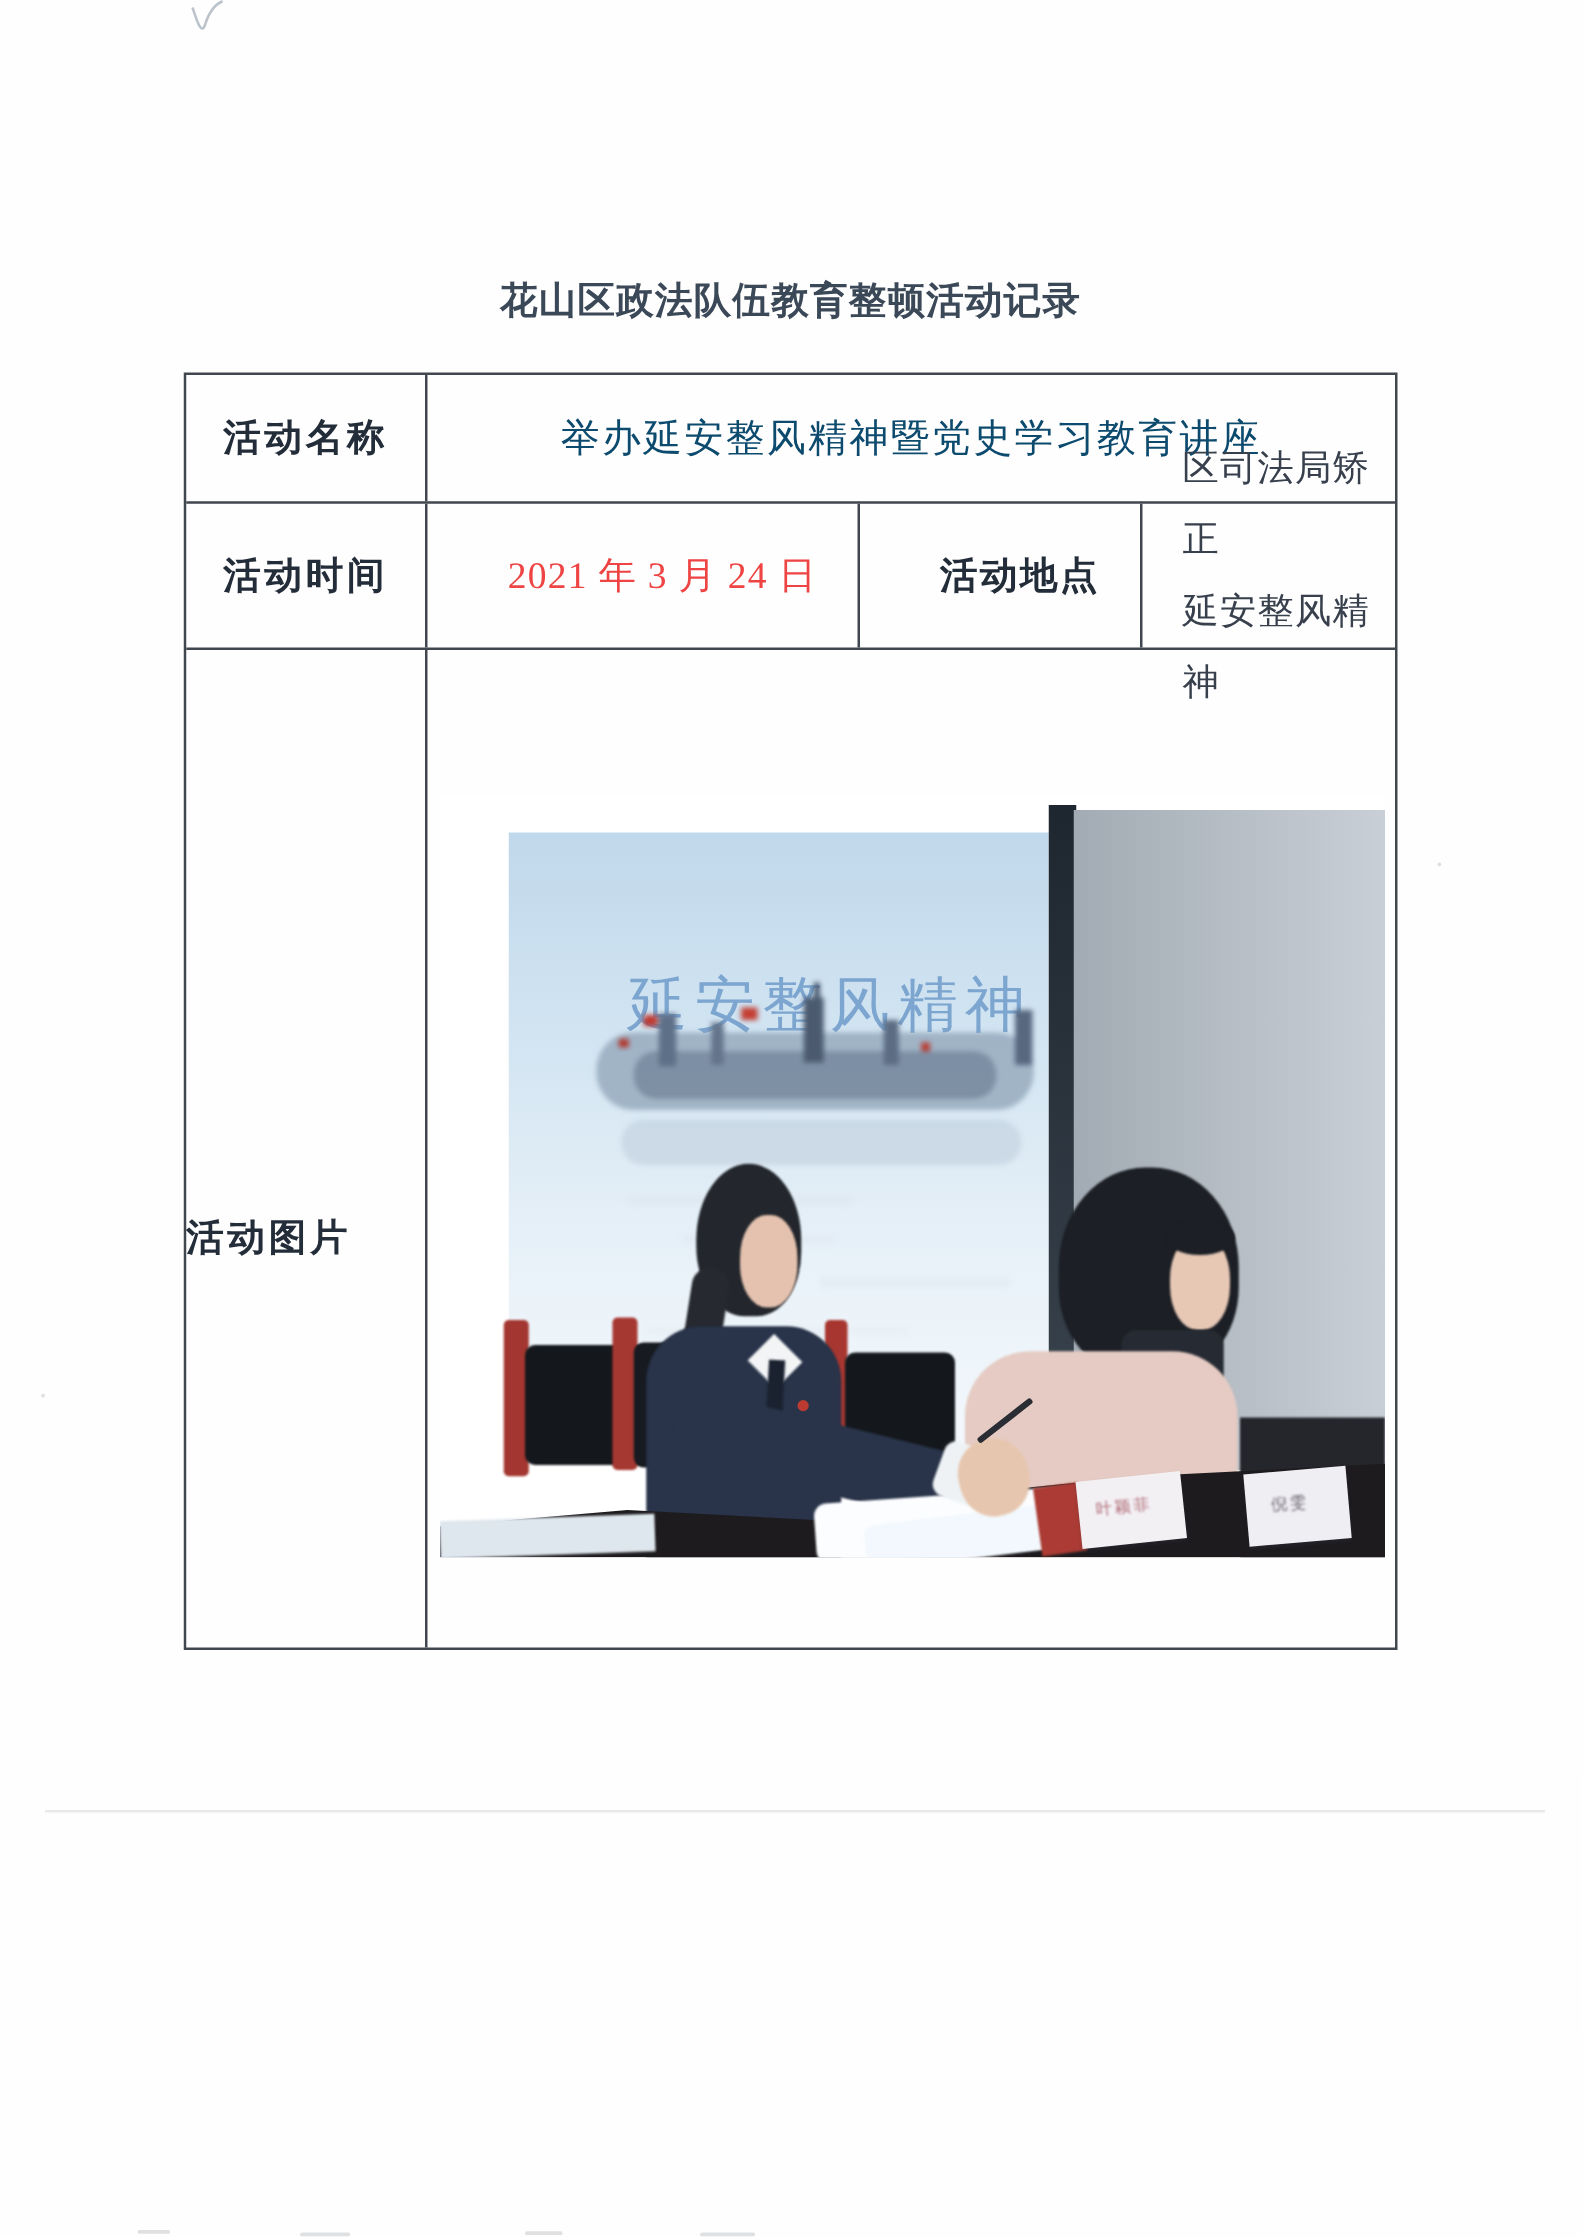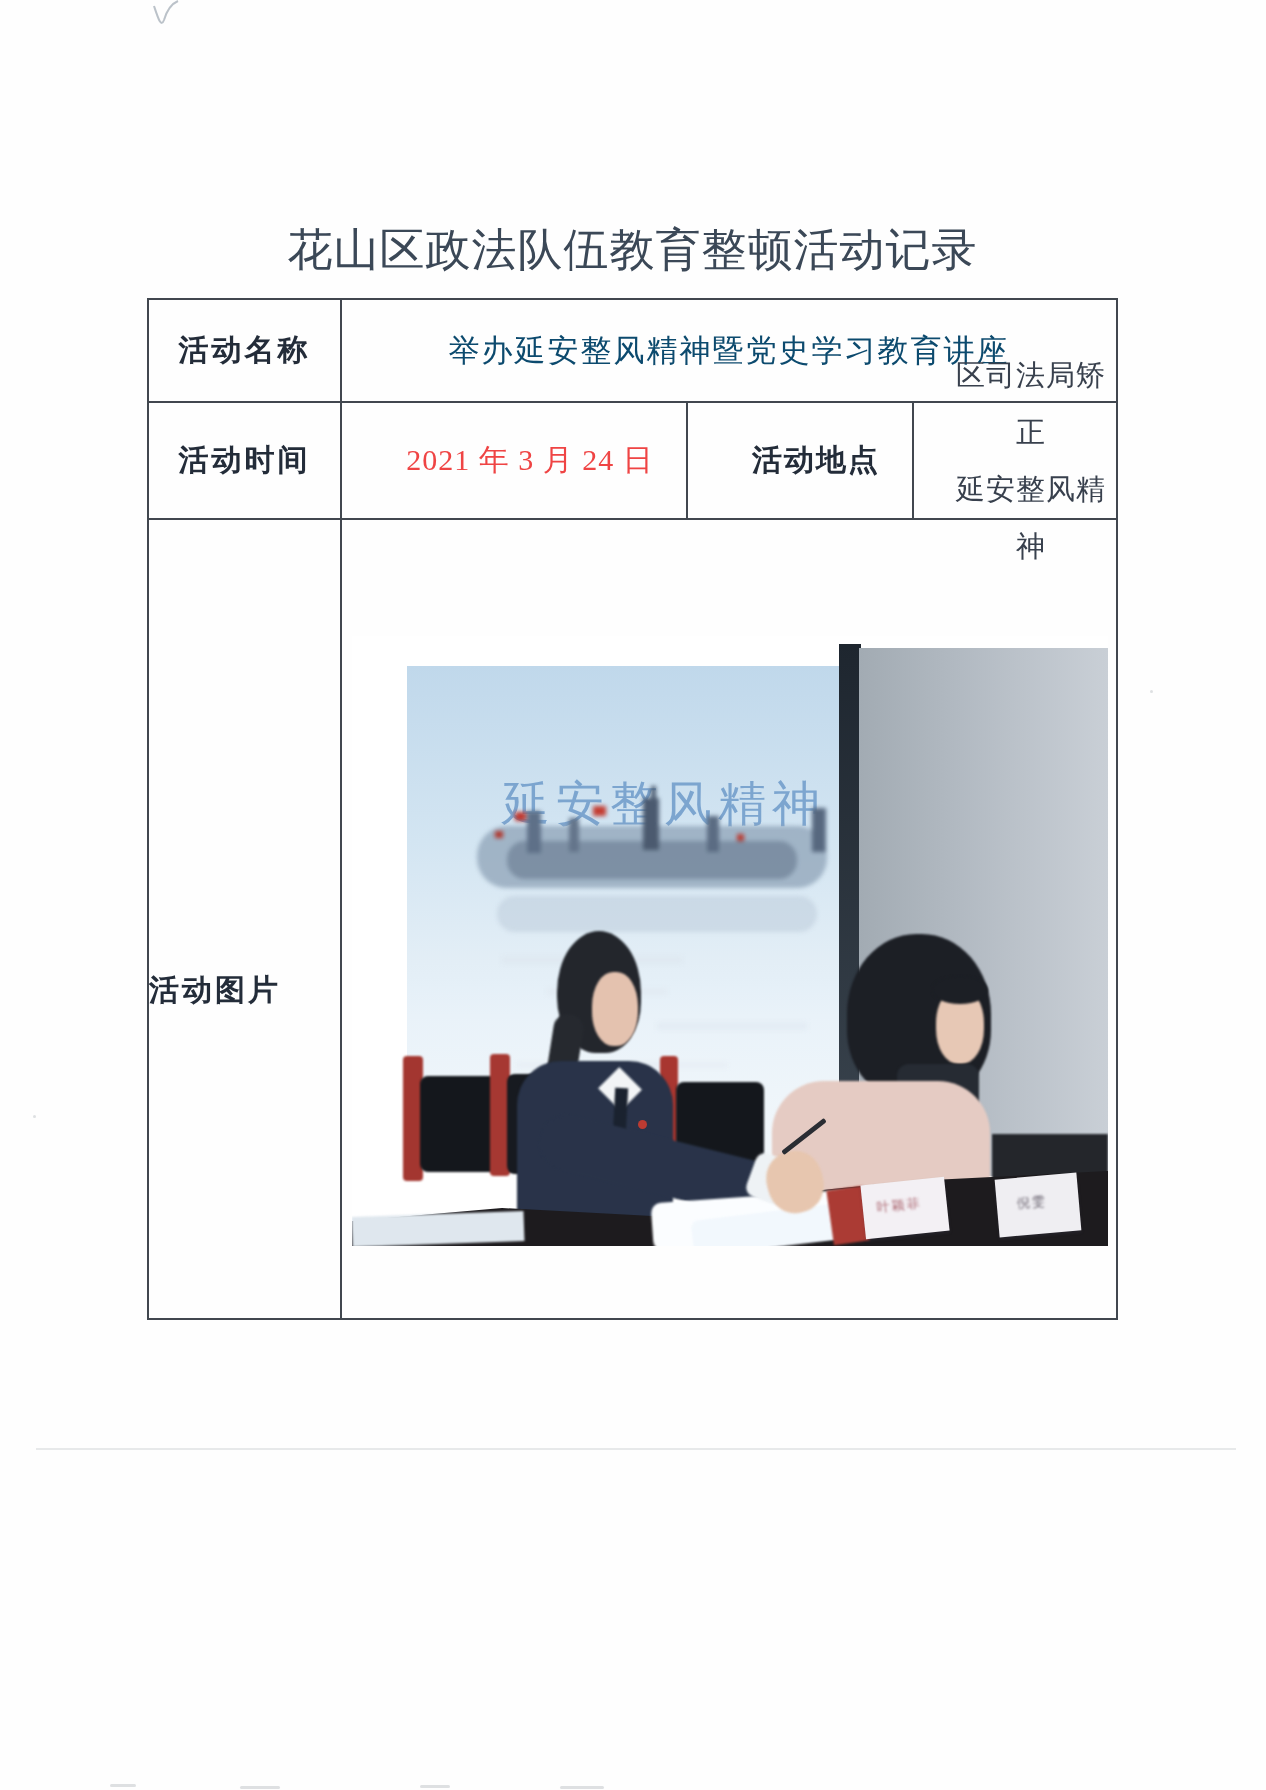--- a/index.html
+++ b/index.html
@@ -6,39 +6,39 @@
   .page{position:relative;width:1266px;height:1790px;background:#fefefe;overflow:hidden;
         font-family:"Liberation Serif", serif;color:#333b49;}
 
   
   .pen-mark{position:absolute;left:140px;top:0;}
   .faint-line{position:absolute;left:36px;top:1448px;width:1200px;height:2px;background:#e7e9ea;}
   .speck{position:absolute;background:#b7bcc2;border-radius:50%;opacity:.45;}
 
   
   .doc-title{position:absolute;left:147px;top:220px;width:971px;text-align:center;
-             font-size:45px;font-weight:400;color:#3b4857;letter-spacing:1px;
+             font-size:30px;font-weight:700;color:#3b4857;letter-spacing:1px;
              font-family:"Liberation Serif", serif;}
 
   
   .record-table{position:absolute;left:147px;top:298px;width:971px;height:1022px;
                 border:2px solid #41474f;box-sizing:border-box;display:flex;flex-direction:column;}
   .t-row{display:flex;box-sizing:border-box;}
   .row-1{height:103px;border-bottom:2px solid #41474f;}
   .row-2{height:117px;border-bottom:2px solid #41474f;gap:32px;}
   .row-3{flex:1;}
   .cell{box-sizing:border-box;display:flex;align-items:center;justify-content:center;}
   .cell-label{width:193px;border-right:2px solid #41474f;font-weight:700;
               font-size:30px;color:#232c39;letter-spacing:3px;}
   .cell-value{flex:1;font-size:31px;letter-spacing:2px;color:#0c4a6e;}
   .cell-date{width:314px;border-right:2px solid #41474f;font-size:30px;letter-spacing:1px;color:#ef4444;}
   .cell-loc-label{width:194px;border-right:2px solid #41474f;font-weight:700;
                   font-size:30px;color:#232c39;letter-spacing:2px;}
   .cell-loc{flex:1;font-size:29px;line-height:57px;letter-spacing:1px;color:#38404d;
-            text-align:center;flex-direction:column;}
+            text-align:left;flex-direction:column;}
   .row-3 .cell-label{align-items:flex-start;position:relative;}
   .photo-label{position:absolute;top:450px;left:0;right:0;text-align:left;}
   .cell-photo{flex:1;position:relative;}
 
   
   .photo{position:absolute;left:10px;top:116px;width:756px;height:610px;background:#ffffff;
          overflow:hidden;filter:saturate(.95);}
   .photo *{position:absolute;}
   .screen{left:55px;top:30px;width:432px;height:500px;
           background:linear-gradient(180deg,#bfd8ec 0%,#d2e5f3 35%,#e9f2f9 70%,#f3f8fb 100%);}

